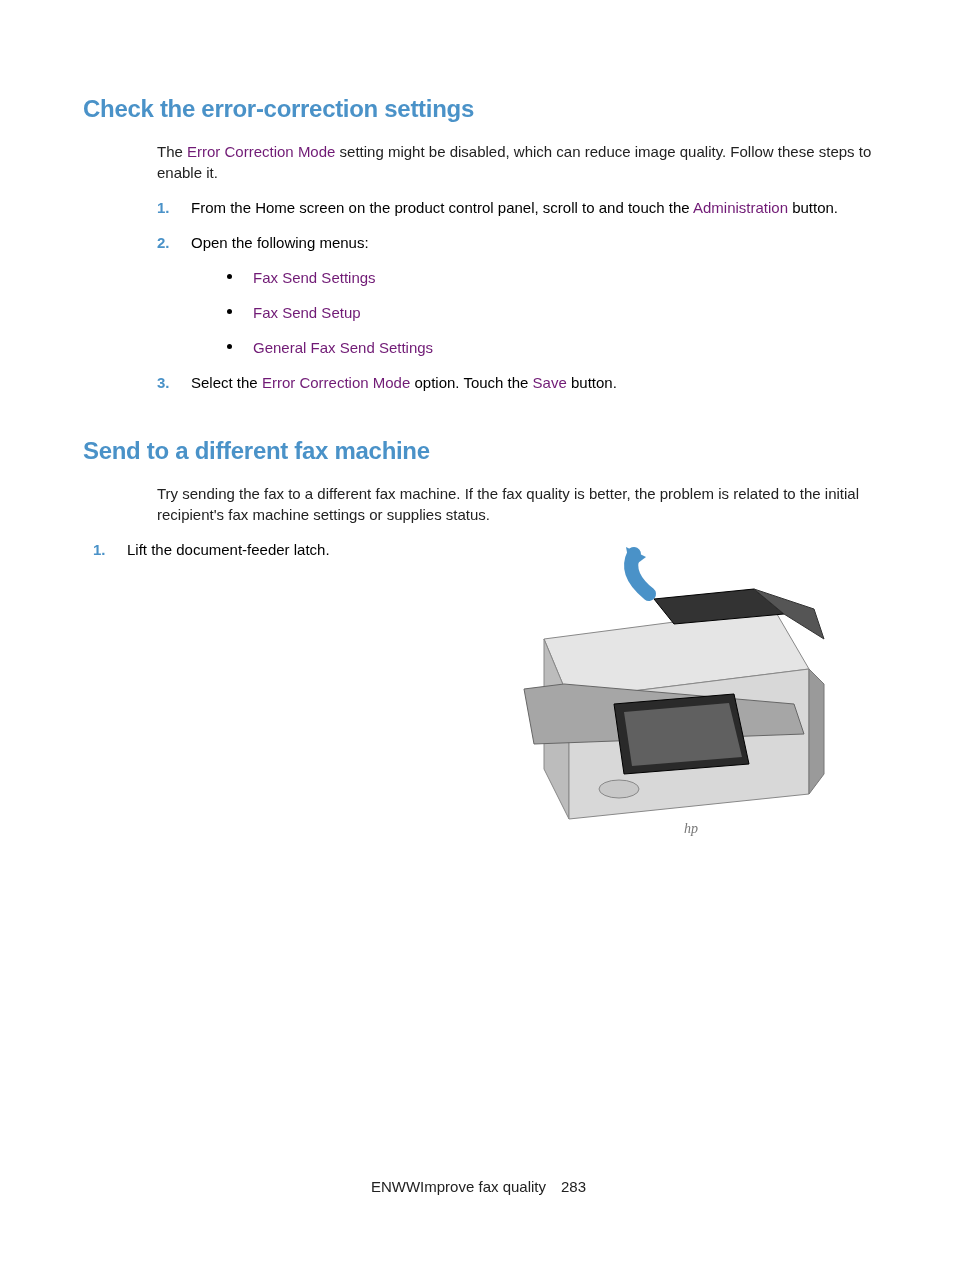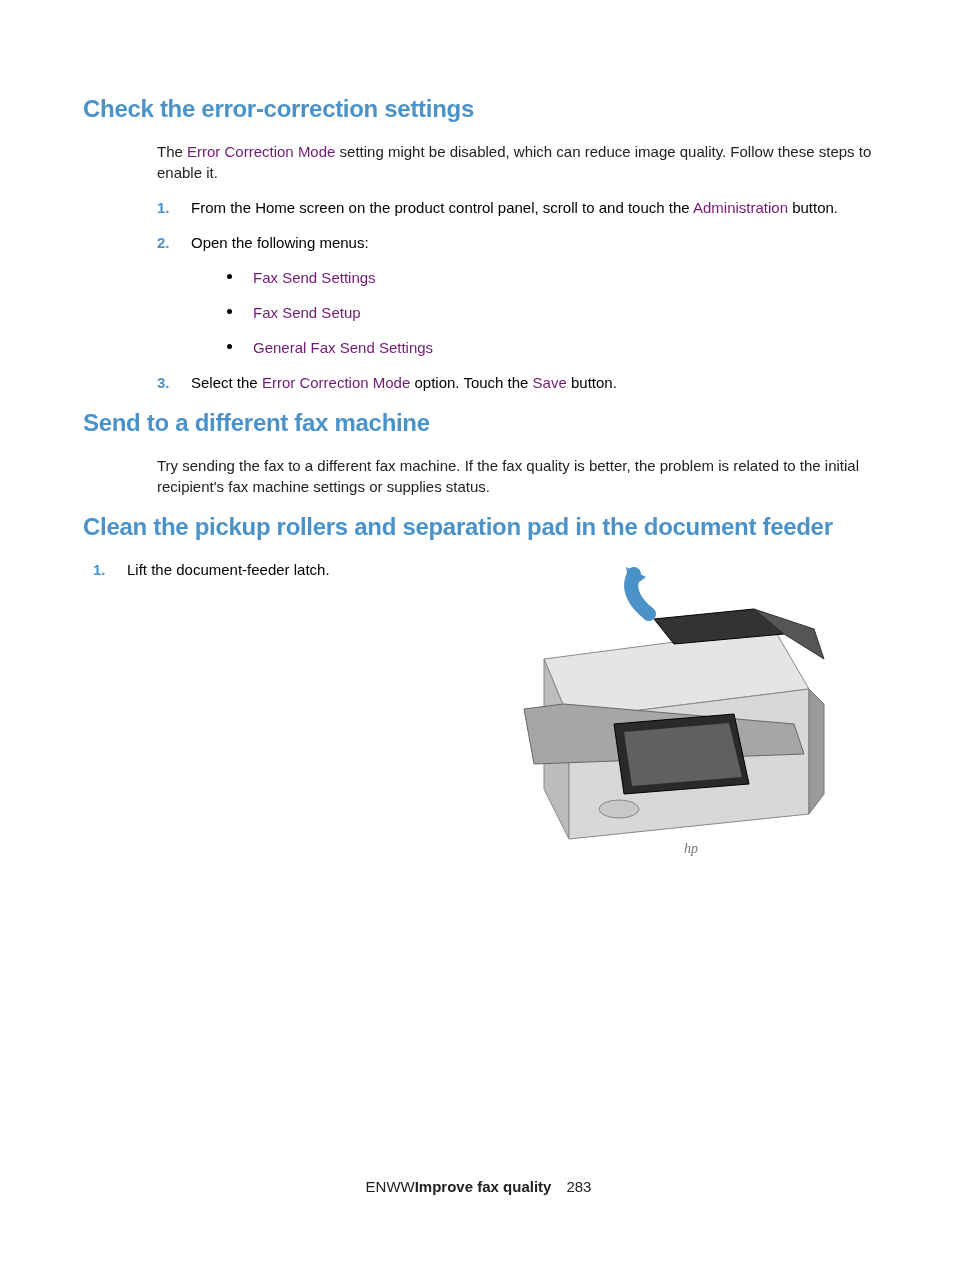--- a/index.html
+++ b/index.html
@@ -17,21 +17,21 @@
     box-sizing: border-box;
   }
   h2 {
     color: #4a92c8;
     font-size: 24px;
     font-weight: bold;
     margin: 0 0 18px 0;
     letter-spacing: -0.3px;
   }
   h2.mt {
-    margin-top: 16px;
+    margin-top: 44px;
   }
   .body-text {
     font-size: 15px;
     line-height: 1.4;
     color: #222;
     margin: 0 0 14px 74px;
   }
   ol {
     list-style: none;
     margin: 0 0 0 74px;
@@ -97,21 +97,20 @@
     bottom: 75px;
     left: 83px;
     right: 80px;
     display: flex;
     justify-content: center;
     font-size: 15px;
     color: #222;
   }
   .footer .sect {
     margin-right: 15px;
-    font-weight: bold;
   }
 </style>
 </head>
 <body>
 
 <div class="page">
   <h2>Check the error-correction settings</h2>
   <p class="body-text">
     <span>The </span><span class="link">Error Correction Mode</span><span> setting might be disabled, which can reduce image quality. Follow these steps to enable it.</span>
   </p>
@@ -131,21 +130,20 @@
     </li>
     <li>
       <span class="num">3.</span>
       <span>Select the </span><span class="link">Error Correction Mode</span><span> option. Touch the </span><span class="link">Save</span><span> button.</span>
     </li>
   </ol>
 
   <h2 class="mt">Send to a different fax machine</h2>
   <p class="body-text">Try sending the fax to a different fax machine. If the fax quality is better, the problem is related to the initial recipient's fax machine settings or supplies status.</p>
 
-  <h2 class="mt">Clean the pickup rollers and separation pad in the document feeder</h2>
 
   <div class="two-col">
     <div class="col-left">
       <ol>
         <li>
           <span class="num">1.</span>
           <span>Lift the document-feeder latch.</span>
         </li>
       </ol>
     </div>

